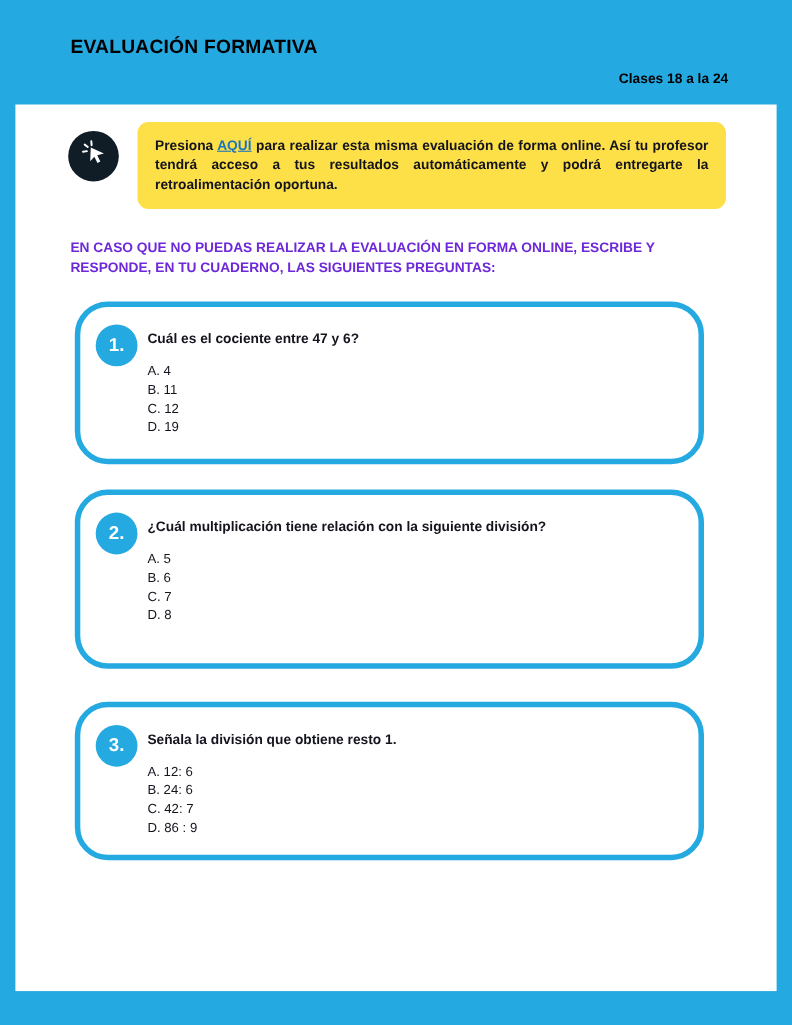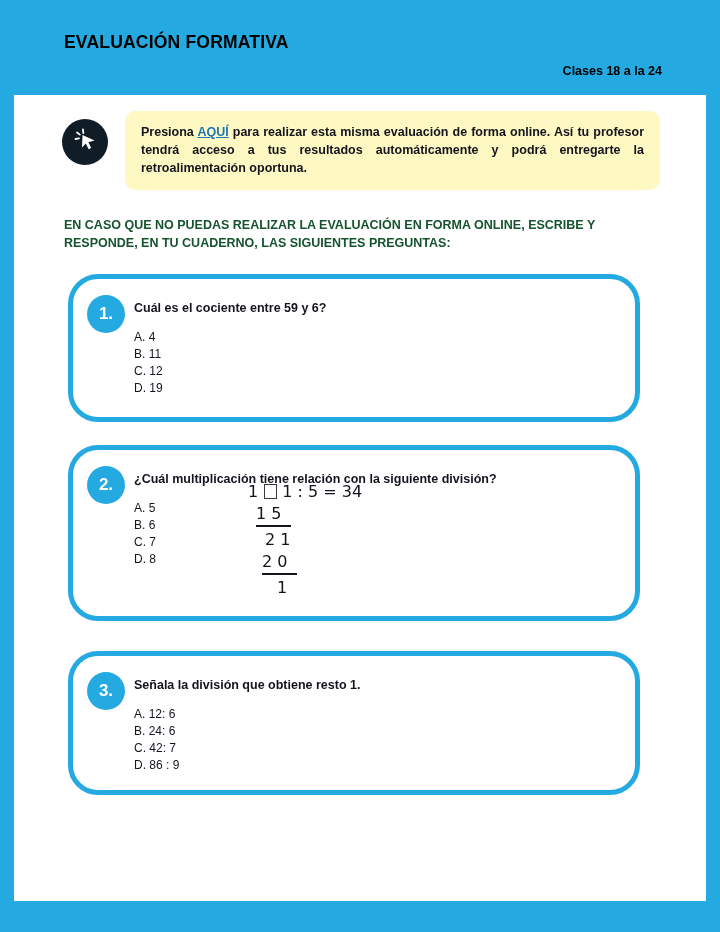--- a/index.html
+++ b/index.html
@@ -11,25 +11,25 @@
   .header { position:absolute; top:0; left:0; width:100%; height:95px; color:#000000; }
   .header-titles { position:absolute; left:64px; top:30px; font-weight:bold; font-size:17.5px; line-height:25px; letter-spacing:0.2px; }
   .header-classes { position:absolute; right:58px; top:64px; font-size:12.5px; font-weight:bold; }
 
   
   .content { position:absolute; top:95px; left:14px; right:14px; bottom:31px; background:#fff; overflow:hidden; }
 
   
   .notice-row { display:flex; align-items:flex-start; margin:16px 46px 0 48px; }
   .click-badge { width:46px; height:46px; border-radius:50%; background:#101C26; display:flex; align-items:center; justify-content:center; flex:0 0 46px; margin-top:8px; }
-  .notice-box { background:#fef9c3; border-radius:10px; padding:12px 16px 13px 16px; margin-left:17px; font-size:12.5px; font-weight:bold; line-height:18px; text-align:justify; color:#14141E; }
+  .notice-box { background:#fde047; border-radius:10px; padding:12px 16px 13px 16px; margin-left:17px; font-size:12.5px; font-weight:bold; line-height:18px; text-align:justify; color:#14141E; }
   .notice-box .link { color:#1B75BC; text-decoration:underline; cursor:pointer; }
 
   
-  .instructions { margin:26px 50px 0 50px; font-size:12.5px; font-weight:bold; line-height:18px; color:#14532d; }
+  .instructions { margin:26px 50px 0 50px; font-size:12.5px; font-weight:bold; line-height:18px; color:#6d28d9; }
 
   
   .card { margin-left:54px; width:572px; border:5px solid #24A9E1; border-radius:30px; padding:14px 20px 16px 14px; display:flex; background:#fff; }
   .card.q1 { margin-top:22px; min-height:148px; }
   .card.q2 { margin-top:23px; min-height:163px; }
   .card.q3 { margin-top:30px; min-height:133px; }
   .badge { width:38px; height:38px; border-radius:50%; background:#24A9E1; color:#fff; font-size:17px; font-weight:bold; display:flex; align-items:center; justify-content:center; flex:0 0 38px; margin-top:2px; }
   .qbody { margin-left:9px; padding-top:8px; flex:1; }
   .qtext { font-size:12.5px; font-weight:bold; color:#14141E; }
   .opts { margin-top:14px; font-size:12px; line-height:17px; color:#14141E; }
@@ -76,49 +76,40 @@
       <div class="notice-box">
         <span>Presiona </span><span class="link">AQUÍ</span><span> para realizar esta misma evaluación de forma online. Así tu profesor tendrá acceso a tus resultados automáticamente y podrá entregarte la retroalimentación oportuna.</span>
       </div>
     </div>
 
     <div class="instructions">EN CASO QUE NO PUEDAS REALIZAR LA EVALUACIÓN EN FORMA ONLINE, ESCRIBE Y RESPONDE, EN TU CUADERNO, LAS SIGUIENTES PREGUNTAS:</div>
 
     <div class="card q1">
       <div class="badge">1.</div>
       <div class="qbody">
-        <div class="qtext">Cuál es el cociente entre 59 y 6?</div>
+        <div class="qtext">Cuál es el cociente entre 47 y 6?</div>
         <div class="opts">
           <div>A. 4</div>
           <div>B. 11</div>
           <div>C. 12</div>
           <div>D. 19</div>
         </div>
       </div>
     </div>
 
     <div class="card q2">
       <div class="badge">2.</div>
       <div class="qbody">
         <div class="qtext">¿Cuál multiplicación tiene relación con la siguiente división?</div>
         <div class="q2row">
           <div class="opts">
             <div>A. 5</div>
             <div>B. 6</div>
             <div>C. 7</div>
             <div>D. 8</div>
-          </div>
-          <div class="division">
-            <div class="dline">
-              <span>1</span><span class="dbox"></span><span>1 : 5 = 34</span>
-            </div>
-            <div class="dline s1"><span class="ul">1 5</span></div>
-            <div class="dline s2">2 1</div>
-            <div class="dline s3"><span class="ul">2 0</span></div>
-            <div class="dline s4">1</div>
           </div>
         </div>
       </div>
     </div>
 
     <div class="card q3">
       <div class="badge">3.</div>
       <div class="qbody">
         <div class="qtext">Señala la división que obtiene resto 1.</div>
         <div class="opts">

